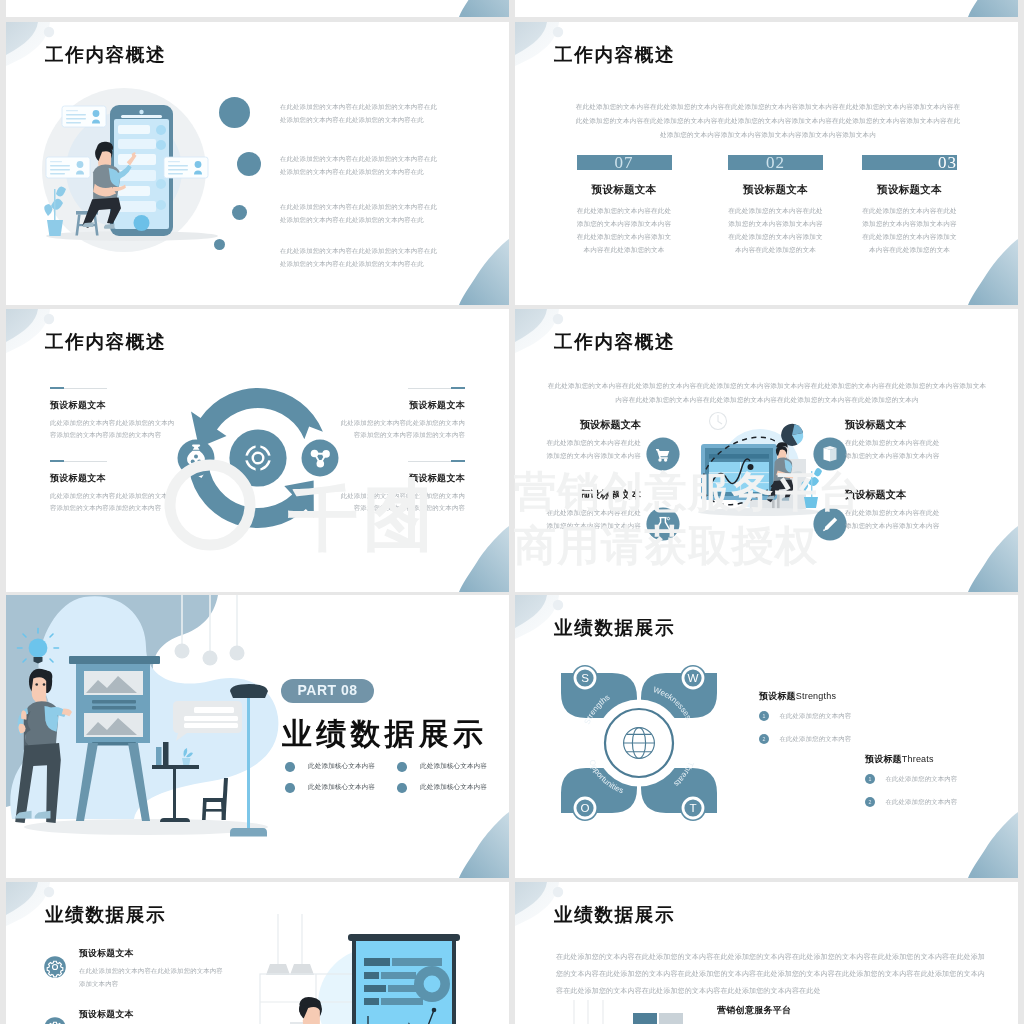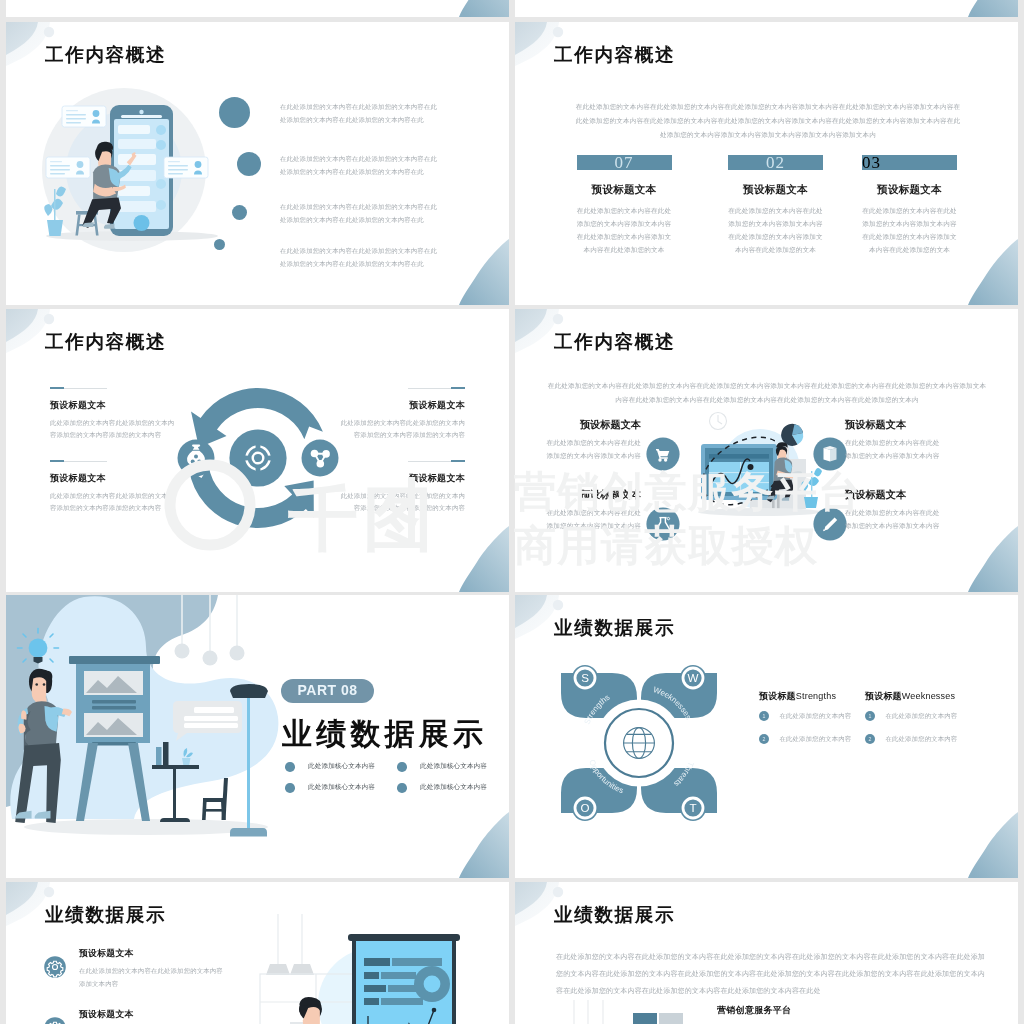--- a/index.html
+++ b/index.html
@@ -196,22 +196,22 @@
   <div style="height:15px;background:#5e8ea6;position:relative;">
     <div style="position:absolute;left:0;top:-3px;width:95px;text-align:center;
       font-family:'Liberation Serif',serif;font-size:17px;color:#cfe3ec;line-height:21px;letter-spacing:1px;">02</div>
   </div>
   <div style="margin-top:14px;text-align:center;
     font-family:'Liberation Serif',serif;font-weight:700;font-size:10.6px;color:#1d1d1d;letter-spacing:0.2px;line-height:11px;">预设标题文本</div>
   <div class="txt" style="margin-top:9px;text-align:center;line-height:13px;font-size:6.6px;width:95px;">在此处添加您的文本内容在此处添加您的文本内容添加文本内容在此处添加您的文本内容添加文本内容在此处添加您的文本</div>
 </div>
       <div style="position:absolute;left:347px;top:133px;width:95px;">
   <div style="height:15px;background:#5e8ea6;position:relative;">
-    <div style="position:absolute;left:0;top:-3px;width:95px;text-align:left;
-      font-family:'Liberation Serif',serif;font-size:17px;color:#000000;line-height:21px;letter-spacing:1px;">03</div>
+    <div style="position:absolute;left:0;top:-3px;width:95px;text-align:right;
+      font-family:'Liberation Serif',serif;font-size:17px;color:#ffffff;line-height:21px;letter-spacing:1px;">03</div>
   </div>
   <div style="margin-top:14px;text-align:center;
     font-family:'Liberation Serif',serif;font-weight:700;font-size:10.6px;color:#1d1d1d;letter-spacing:0.2px;line-height:11px;">预设标题文本</div>
   <div class="txt" style="margin-top:9px;text-align:center;line-height:13px;font-size:6.6px;width:95px;">在此处添加您的文本内容在此处添加您的文本内容添加文本内容在此处添加您的文本内容添加文本内容在此处添加您的文本</div>
 </div>
     </div>
 <div class="slide" style="left:6px;top:309px;">
       <svg width="58" height="54" viewBox="0 0 58 54" style="position:absolute;left:0;top:0;">
  <defs>
   <linearGradient id="gtlA3" x1="0.05" y1="0" x2="0.95" y2="1">
@@ -647,23 +647,23 @@
   </div>
         <div style="margin-top:5px;">
    <span style="display:inline-block;width:10px;height:10px;border-radius:50%;
      background:#5e8ea6;color:#dfeaf0;font-size:5.2px;text-align:center;line-height:10px;vertical-align:middle;">1</span>
    <span class="txt" style="display:inline-block;margin-left:6px;vertical-align:middle;font-size:6.4px;">在此处添加您的文本内容</span></div>
         <div style="margin-top:5px;">
    <span style="display:inline-block;width:10px;height:10px;border-radius:50%;
      background:#5e8ea6;color:#dfeaf0;font-size:5.2px;text-align:center;line-height:10px;vertical-align:middle;">2</span>
    <span class="txt" style="display:inline-block;margin-left:6px;vertical-align:middle;font-size:6.4px;">在此处添加您的文本内容</span></div>
       </div>
-      <div style="position:absolute;left:350px;top:96px;width:122px;">
+      <div style="position:absolute;left:350px;top:159px;width:122px;">
   <div style="font-size:9px;color:#1a1a1a;letter-spacing:0.2px;line-height:10px;">
-    <b>预设标题</b><span style="font-weight:400;">Weeknesses</span>
+    <b>预设标题</b><span style="font-weight:400;">Threats</span>
   </div>
         <div style="margin-top:5px;">
    <span style="display:inline-block;width:10px;height:10px;border-radius:50%;
      background:#5e8ea6;color:#dfeaf0;font-size:5.2px;text-align:center;line-height:10px;vertical-align:middle;">1</span>
    <span class="txt" style="display:inline-block;margin-left:6px;vertical-align:middle;font-size:6.4px;">在此处添加您的文本内容</span></div>
         <div style="margin-top:5px;">
    <span style="display:inline-block;width:10px;height:10px;border-radius:50%;
      background:#5e8ea6;color:#dfeaf0;font-size:5.2px;text-align:center;line-height:10px;vertical-align:middle;">2</span>
    <span class="txt" style="display:inline-block;margin-left:6px;vertical-align:middle;font-size:6.4px;">在此处添加您的文本内容</span></div>
       </div>

